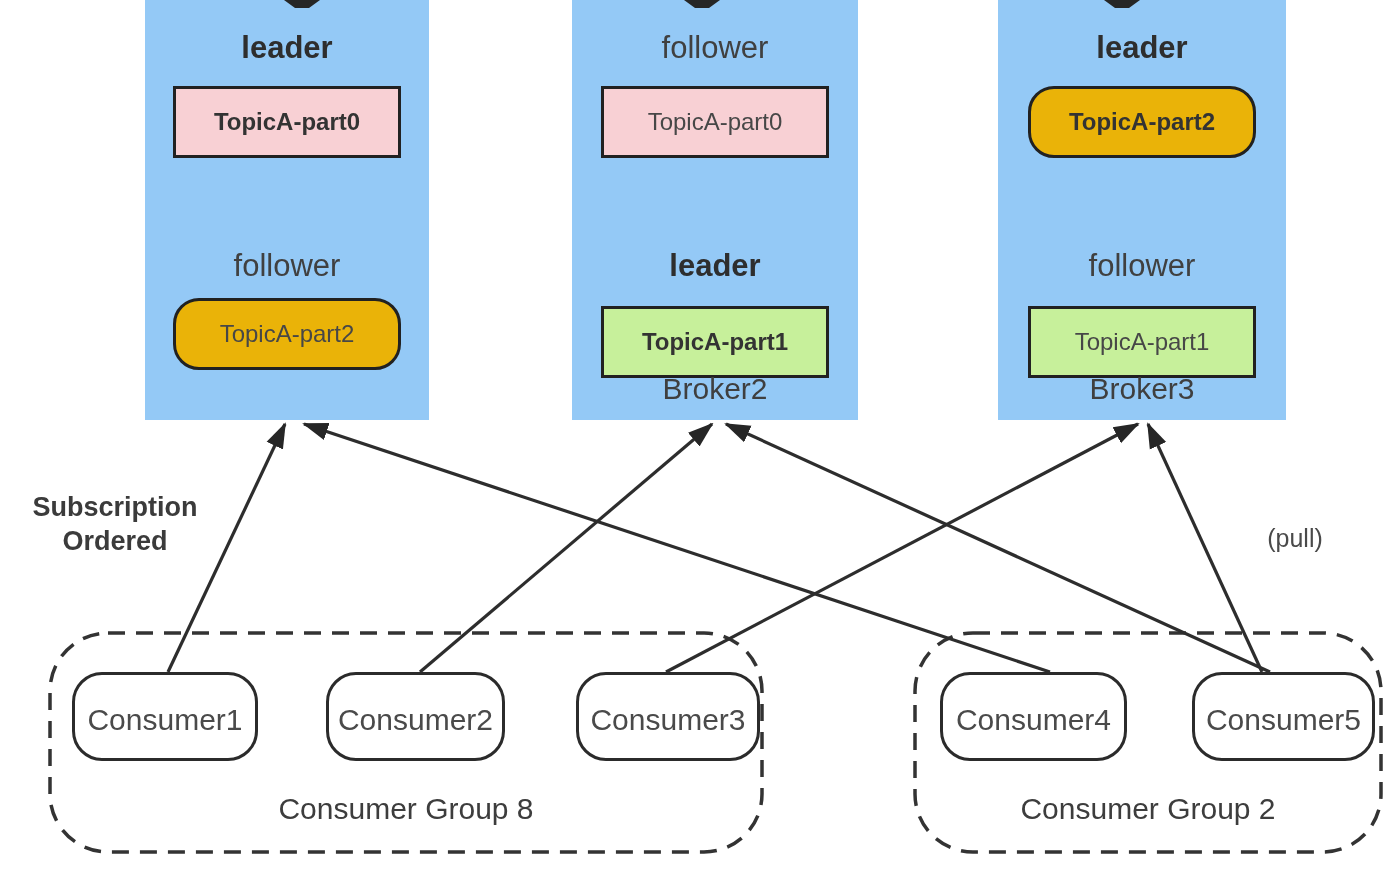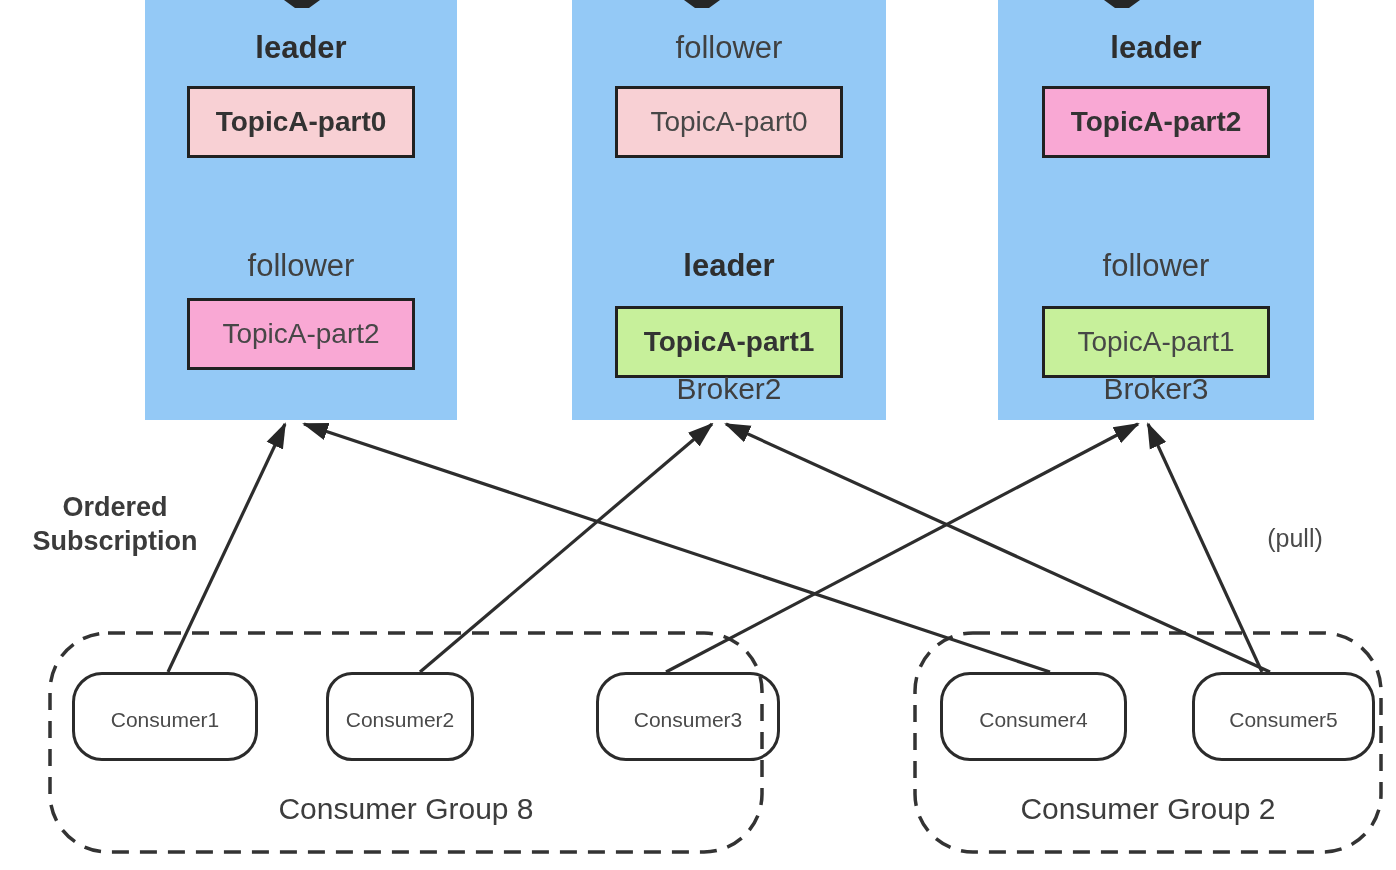--- a/index.html
+++ b/index.html
@@ -1,45 +1,45 @@
 <!DOCTYPE html>
 <html><head>
 <meta charset="utf-8">
 <style>
   html,body{margin:0;padding:0;background:#ffffff;}
   .canvas{
     position:relative;width:1396px;height:870px;background:#ffffff;overflow:hidden;
     font-family:"Liberation Sans","DejaVu Sans",sans-serif;color:#3c3c3c;
   }
   
-  .broker{position:absolute;top:0;height:420px;background:#94C9F6;padding-left:28px;}
+  .broker{position:absolute;top:0;height:420px;background:#94C9F6;}
   .broker .role{position:absolute;top:28px;left:0;width:100%;text-align:center;
     font-size:31px;line-height:40px;color:#404040;}
   .broker .role.second{top:246px;}
   .broker .bold{font-weight:700;color:#2e2e2e;}
   .tbox{position:absolute;left:50%;transform:translateX(-50%);width:222px;height:66px;
-    border:3px solid #212121;text-align:center;font-size:28px;line-height:66px;color:#474747;}
+    border:3px solid #212121;text-align:center;font-size:24px;line-height:66px;color:#474747;}
   .tbox.first{top:86px;}
   .tbox.second{top:298px;}
   .tbox.bold{font-weight:700;color:#333;}
   .pink{background:#F8D0D4;}
-  .yellow{background:#f9a8d4;}
+  .yellow{background:#eab308;border-radius:26px;}
   .green{background:#C7F09B;margin-top:8px;}
   .bname{position:absolute;top:372px;left:0;width:100%;text-align:center;
     font-size:30px;color:#3f3f3f;}
   #broker1{left:145px;width:284px;}
   #broker2{left:572px;width:286px;}
   #broker3{left:998px;width:288px;}
   
   .consumer{position:absolute;top:672px;height:89px;background:#ffffff;
     border:3px solid #2b2b2b;border-radius:30px;text-align:center;
-    font-size:21px;line-height:89px;color:#4a4a4a;box-sizing:border-box;}
+    font-size:30px;line-height:89px;color:#4a4a4a;box-sizing:border-box;}
   #consumer1{left:72px;width:186px;}
-  #consumer2{left:326px;width:148px;border-radius:26px;}
-  #consumer3{left:596px;width:184px;}
+  #consumer2{left:326px;width:179px;}
+  #consumer3{left:576px;width:184px;}
   #consumer4{left:940px;width:187px;}
   #consumer5{left:1172px;width:183px;margin-left:20px;}
   .group-label{position:absolute;top:792px;height:40px;text-align:center;
     font-size:30px;color:#3d3d3d;}
   #group1-label{left:50px;width:712px;}
   #group2-label{left:915px;width:466px;}
   
   .ordered{position:absolute;left:15px;top:490px;width:200px;text-align:center;
     font-weight:700;font-size:27px;line-height:34px;color:#3b3b3b;}
   .pull{position:absolute;left:1240px;top:524px;width:110px;text-align:center;
@@ -72,22 +72,22 @@
 
   <div class="broker" id="broker3">
     <div class="role bold">leader</div>
     <div class="tbox first yellow bold">TopicA-part2</div>
     <div class="role second">follower</div>
     <div class="tbox second green">TopicA-part1</div>
     <div class="bname">Broker3</div>
   </div>
 
   <div class="ordered">
+    <div>Subscription</div>
     <div>Ordered</div>
-    <div>Subscription</div>
   </div>
   <div class="pull">(pull)</div>
 
   <div class="consumer" id="consumer1">Consumer1</div>
   <div class="consumer" id="consumer2">Consumer2</div>
   <div class="consumer" id="consumer3">Consumer3</div>
   <div class="consumer" id="consumer4">Consumer4</div>
   <div class="consumer" id="consumer5">Consumer5</div>
 
   <div class="group-label" id="group1-label">Consumer Group 8</div>

